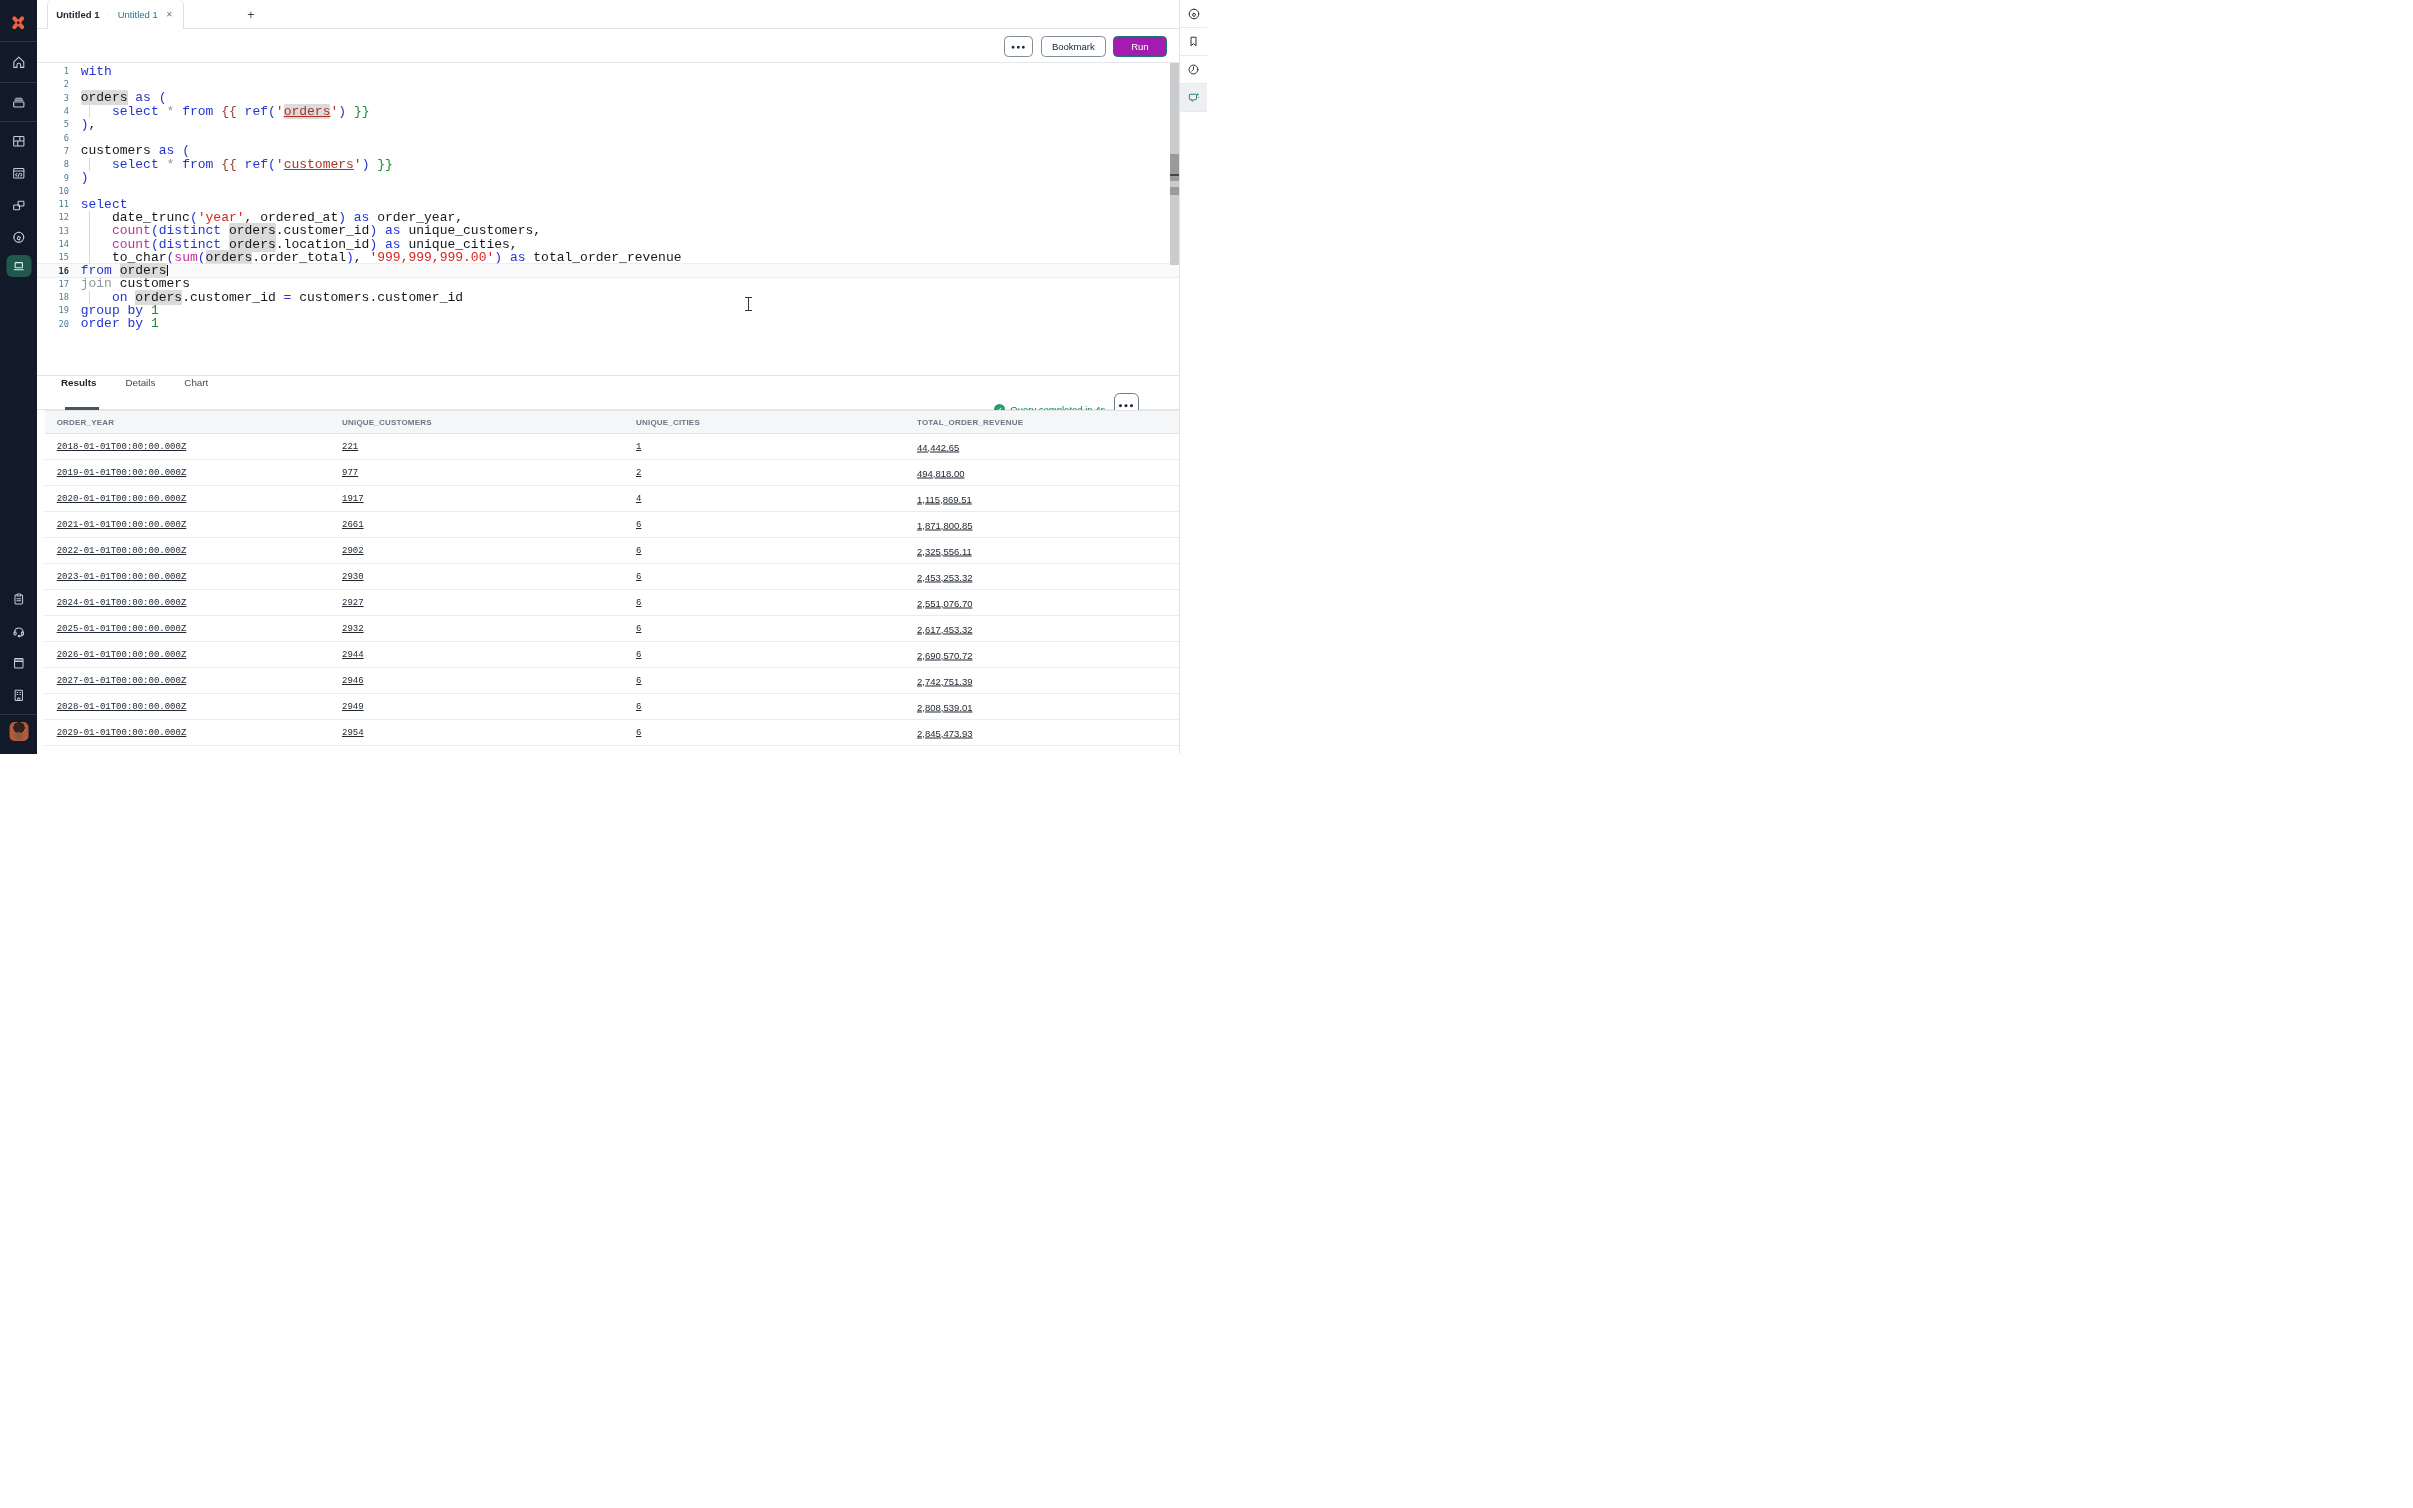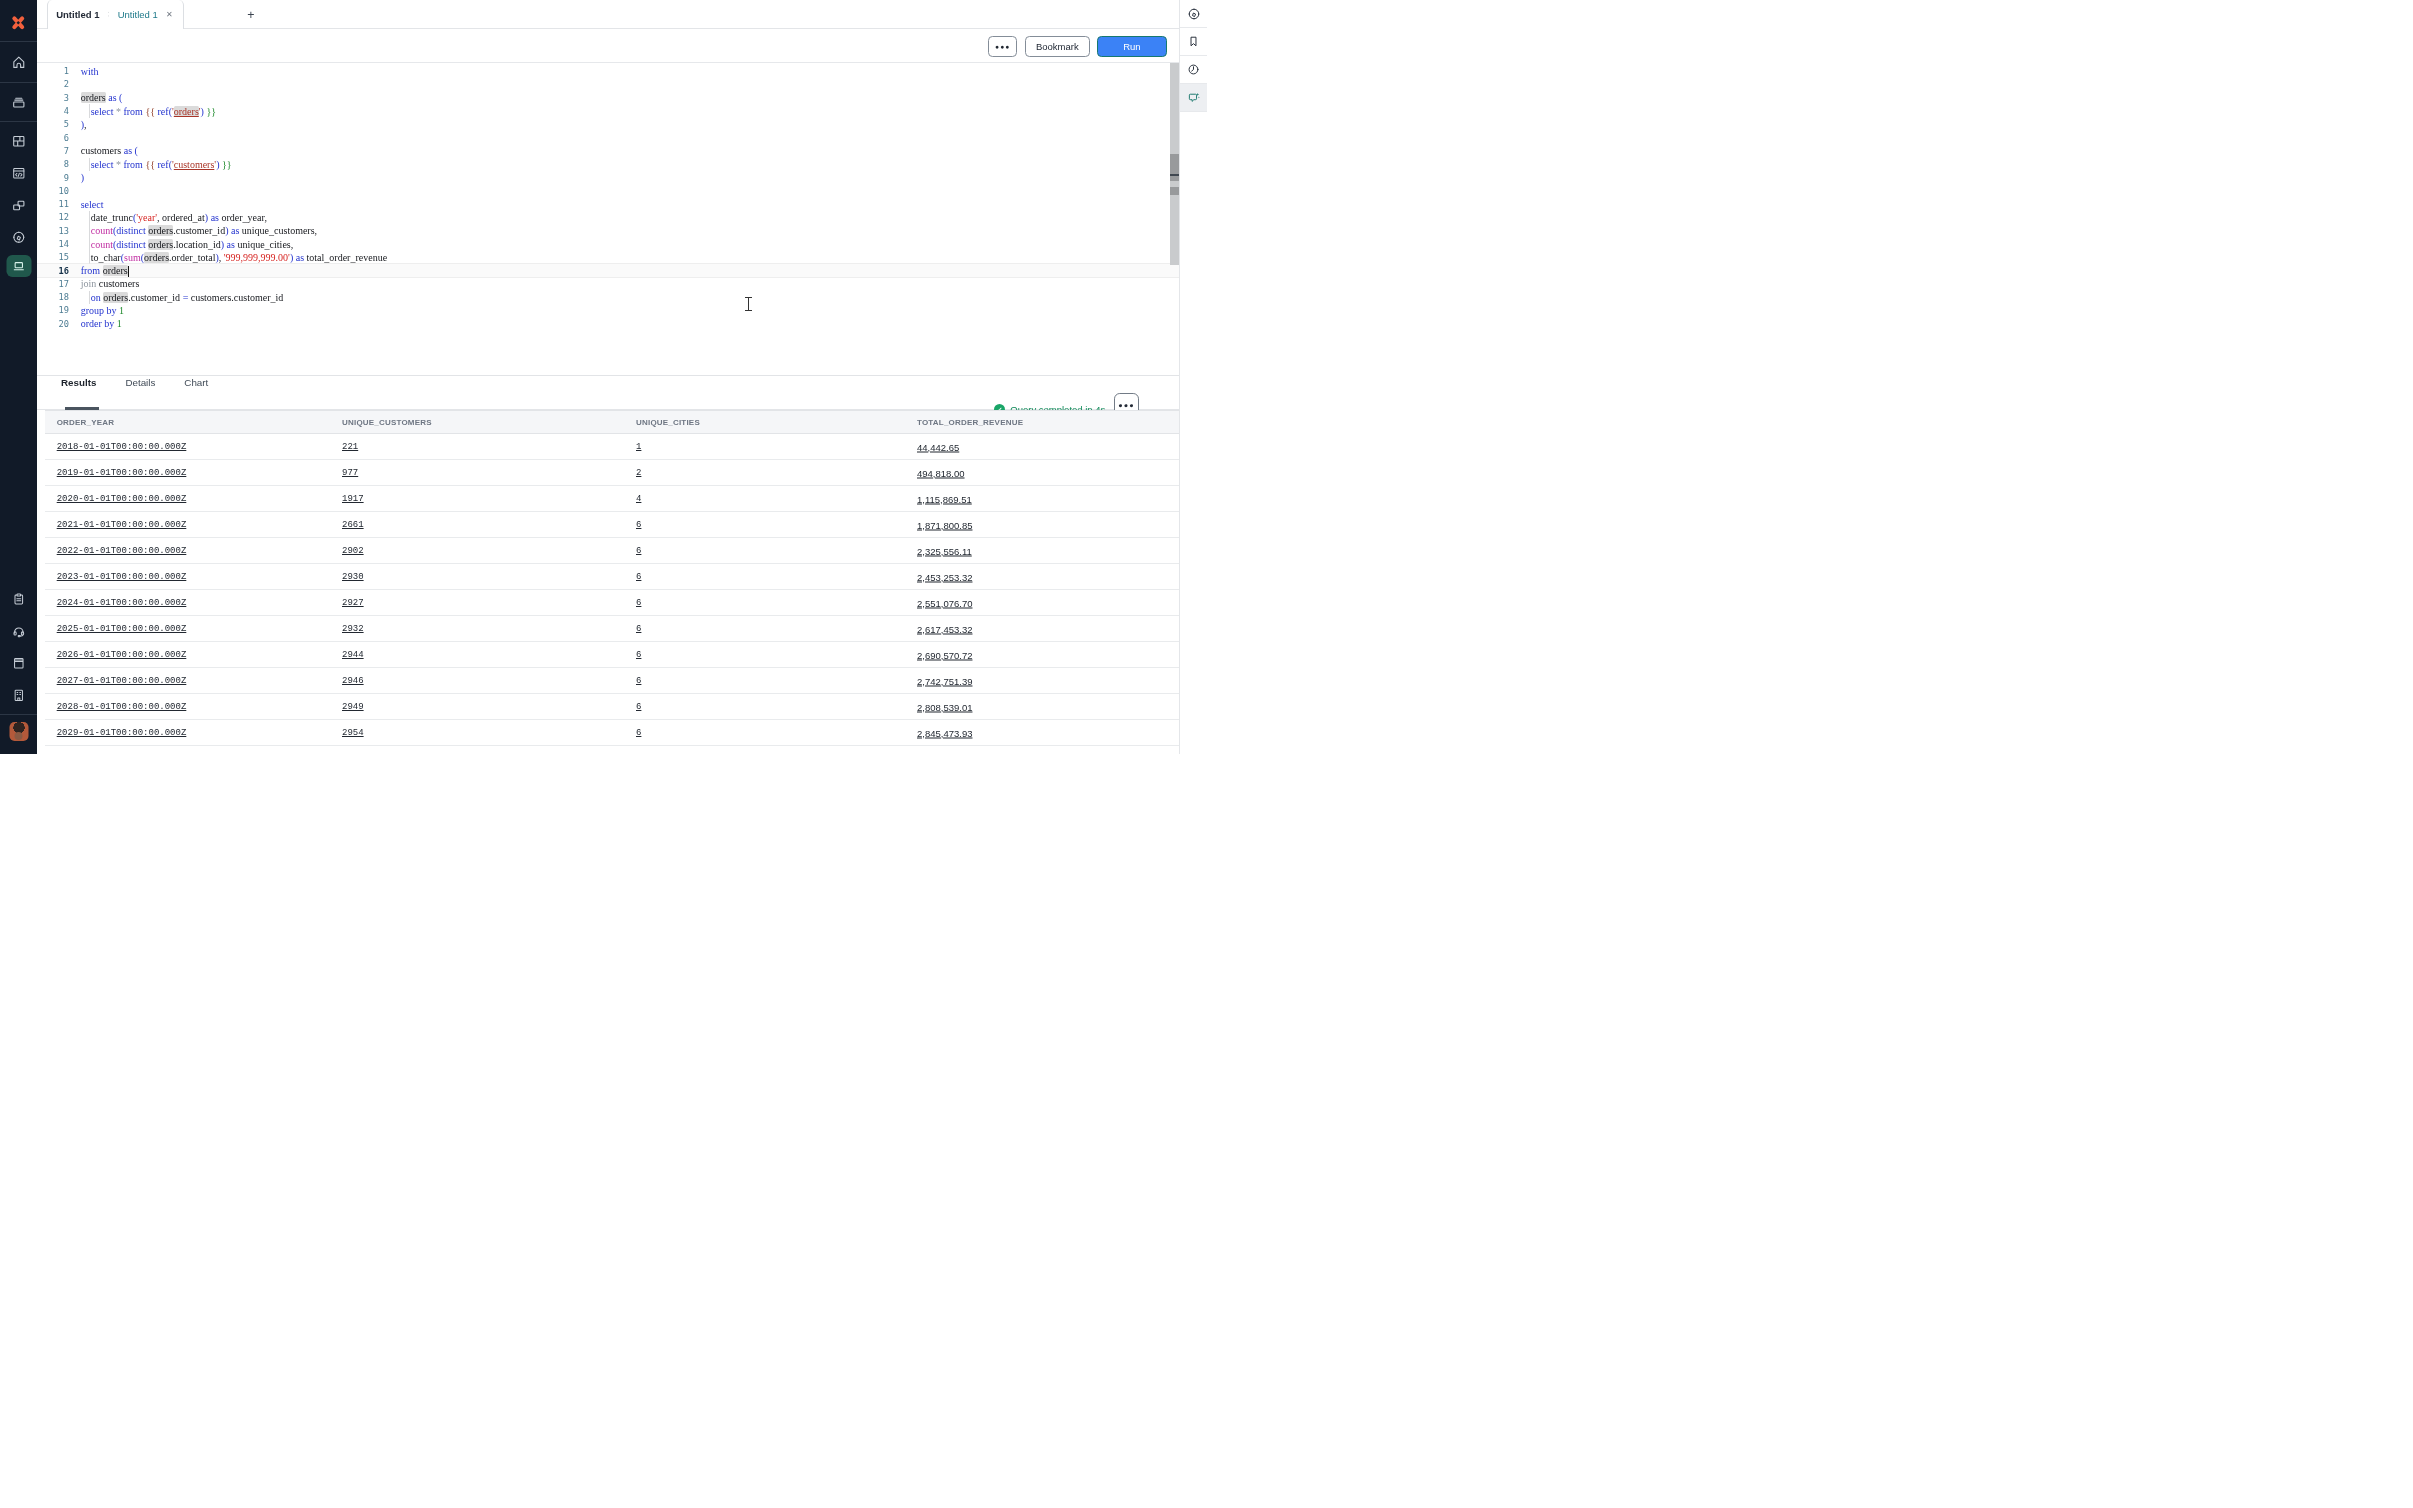--- a/index.html
+++ b/index.html
@@ -35,31 +35,31 @@
   .newtab { position:absolute; top:5.8px; left:205px; width:17.5px; height:17.5px; display:flex; align-items:center; justify-content:center;
             font-size:12.4px; color:#3c4450; cursor:pointer; }
 
   
   .toolbar { position:absolute; left:37px; top:29px; width:1142px; height:34px; background:#fff; border-bottom:0.7px solid #e6e8eb; z-index:10; }
   .tb-right { position:absolute; right:12.4px; top:6.6px; display:flex; gap:7.3px; align-items:center; }
   .btn { height:21px; display:flex; align-items:center; justify-content:center; border:0.7px solid #848d98;
          border-radius:4.4px; background:#fff; font-size:9.5px; color:#232a36; cursor:pointer; }
   .btn.more { width:29px; font-size:6.6px; letter-spacing:1.1px; color:#1f2630; }
   .btn.bkm { padding:0 10.2px; }
-  .btn.run { padding:0 25px; background:#3b82f6; border-color:#17796f; color:#fff; font-weight:500; }
+  .btn.run { padding:0 17px; background:#a21caf; border-color:#17796f; color:#fff; font-weight:500; }
 
   
   .editor { position:absolute; left:37px; top:63px; width:1142px; height:313px; background:#fff; border-bottom:0.7px solid #e2e4e7; overflow:hidden; }
   .lines { position:absolute; left:0; top:1.5px; width:100%; }
   .code-line { position:relative; display:flex; height:13.3px; align-items:center; cursor:text; }
   .code-line.active { background:#fafafa; box-shadow:0 0.7px 0 #e7e7e7, 0 -0.7px 0 #e7e7e7; }
   .gut { flex:0 0 32px; text-align:right; padding-right:0px; font-family:"DejaVu Sans Mono", monospace;
          font-size:8.7px; color:#4e7d93; user-select:none; }
   .code-line.active .gut { color:#16324a; font-weight:bold; }
-  .src { white-space:pre; font-family:Liberation Serif, serif; font-size:10px; color:#16181d; margin-left:11.7px;text-align:center; }
+  .src { white-space:pre; font-family:Liberation Mono, monospace; font-size:13px; color:#16181d; margin-left:11.7px;text-align:center; }
   .tk-k { color:#2434cf; } .tk-d { color:#16181d; } .tk-s { color:#d62421; }
   .tk-g { color:#1f8a2d; } .tk-m { color:#c12da2; } .tk-b { color:#93422b; }
   .tk-gy { color:#8e969f; } .tk-r { color:#a93528; text-decoration:underline; }
   .tk-q { color:#a93528; }
   .tk-hl { background:#dbdbdb; border-radius:1.5px; }
   .caret { display:inline-block; width:1.1px; height:11px; background:#111; vertical-align:middle; margin-left:0.4px; }
   i.guide { position:absolute; left:52px; top:0; bottom:0; width:0.7px; background:#d9dadc; }
 
   
   .esb-track { position:absolute; right:0px; top:0; width:9.5px; height:202px; background:#c9cbcd; }

